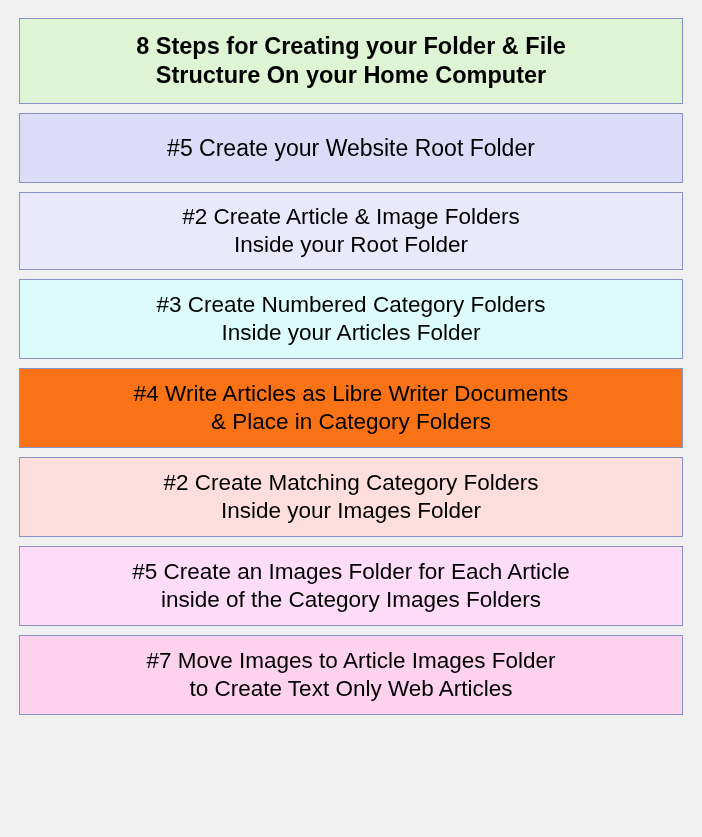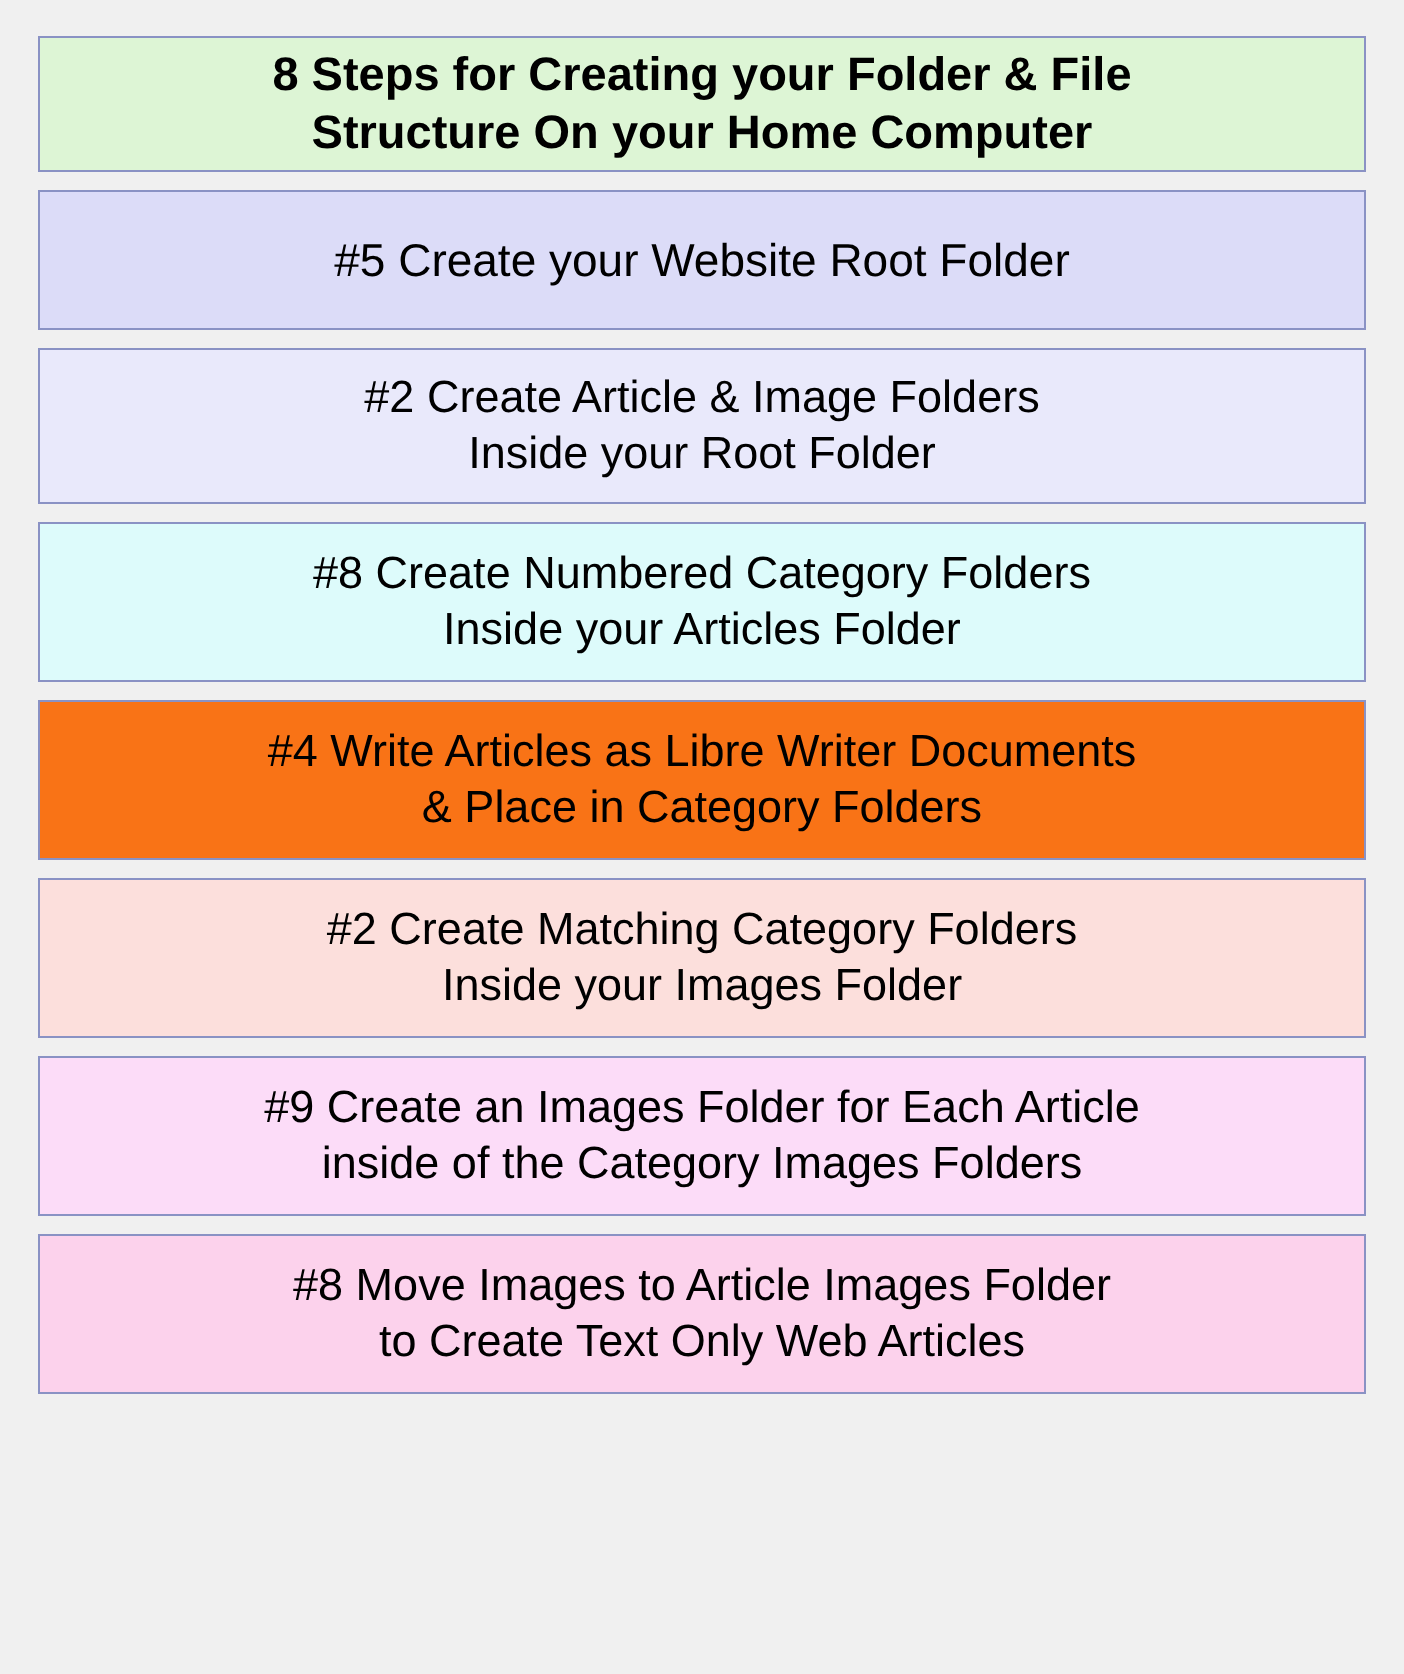--- a/index.html
+++ b/index.html
@@ -32,21 +32,21 @@
     text-align: center;
     color: #000000;
     padding: 4px 10px;
   }
   .step-box .label {
     display: block;
     white-space: pre-line;
     line-height: 1.24;
   }
   .title-box {
-    height: 68px;
+    height: 86px;
     font-weight: bold;
     font-size: 23.5px;
   }
   .title-box .label {
     line-height: 1.22;
   }
   .s1 { height: 70px; font-size: 23px; }
   .s2 { height: 78px; font-size: 22.5px; }
   .s3 { height: 80px; font-size: 22.5px; }
   .s4 { height: 80px; font-size: 22.5px; }
@@ -68,38 +68,38 @@
   <div class="step-box s1" style="background: rgb(220, 220, 248); border-color: rgb(138, 146, 196);">
     <span class="label">#5 Create your Website Root Folder</span>
   </div>
 
   <div class="step-box s2" style="background: rgb(233, 233, 251); border-color: rgb(138, 146, 196);">
     <span class="label">#2 Create Article &amp; Image Folders
 Inside your Root Folder</span>
   </div>
 
   <div class="step-box s3" style="background: rgb(221, 251, 251); border-color: rgb(138, 146, 196);">
-    <span class="label">#8 Create Numbered Category Folders
+    <span class="label">#3 Create Numbered Category Folders
 Inside your Articles Folder</span>
   </div>
 
   <div class="step-box s4" style="background: #f97316; border-color: rgb(138, 146, 196);">
     <span class="label">#4 Write Articles as Libre Writer Documents
 &amp; Place in Category Folders</span>
   </div>
 
 
   <div class="step-box s6" style="background: rgb(252, 223, 220); border-color: rgb(138, 146, 196);">
     <span class="label">#2 Create Matching Category Folders
 Inside your Images Folder</span>
   </div>
 
   <div class="step-box s7" style="background: rgb(252, 220, 248); border-color: rgb(138, 146, 196);">
-    <span class="label">#9 Create an Images Folder for Each Article
+    <span class="label">#5 Create an Images Folder for Each Article
 inside of the Category Images Folders</span>
   </div>
 
   <div class="step-box s8" style="background: rgb(252, 210, 236); border-color: rgb(138, 146, 196);">
-    <span class="label">#8 Move Images to Article Images Folder
+    <span class="label">#7 Move Images to Article Images Folder
 to Create Text Only Web Articles</span>
   </div>
 
 </div>
 
 </body></html>

